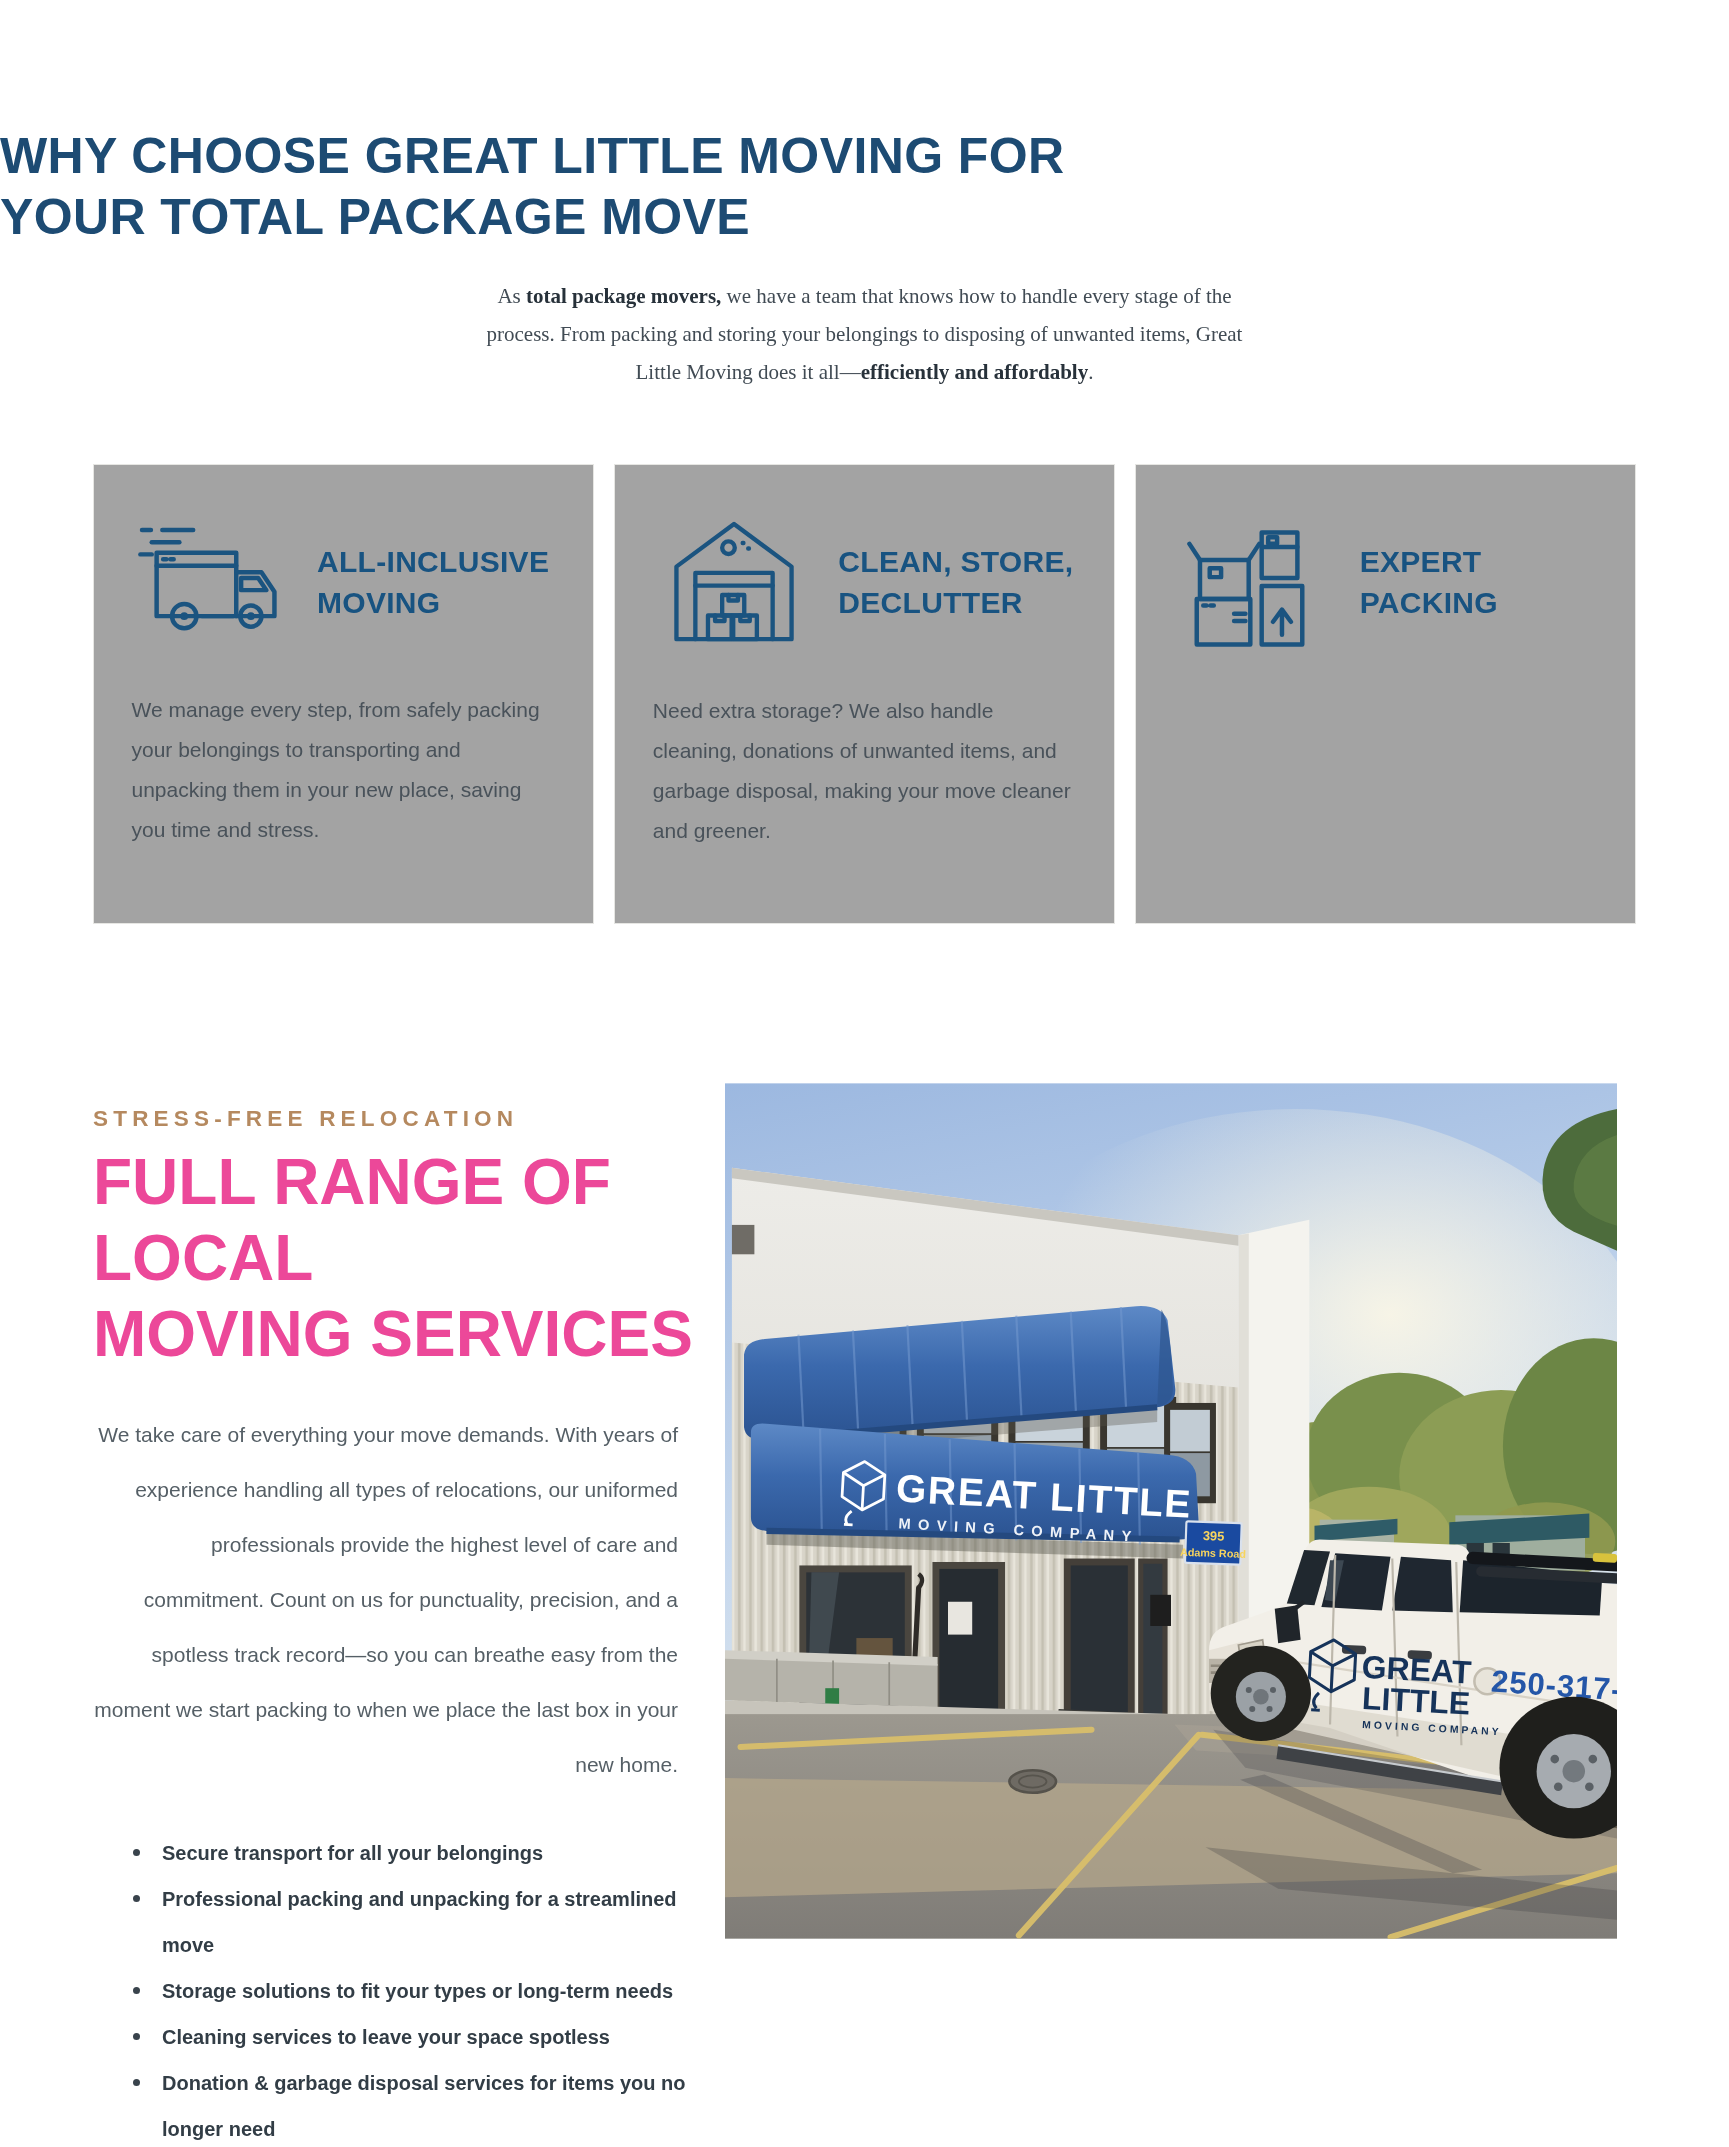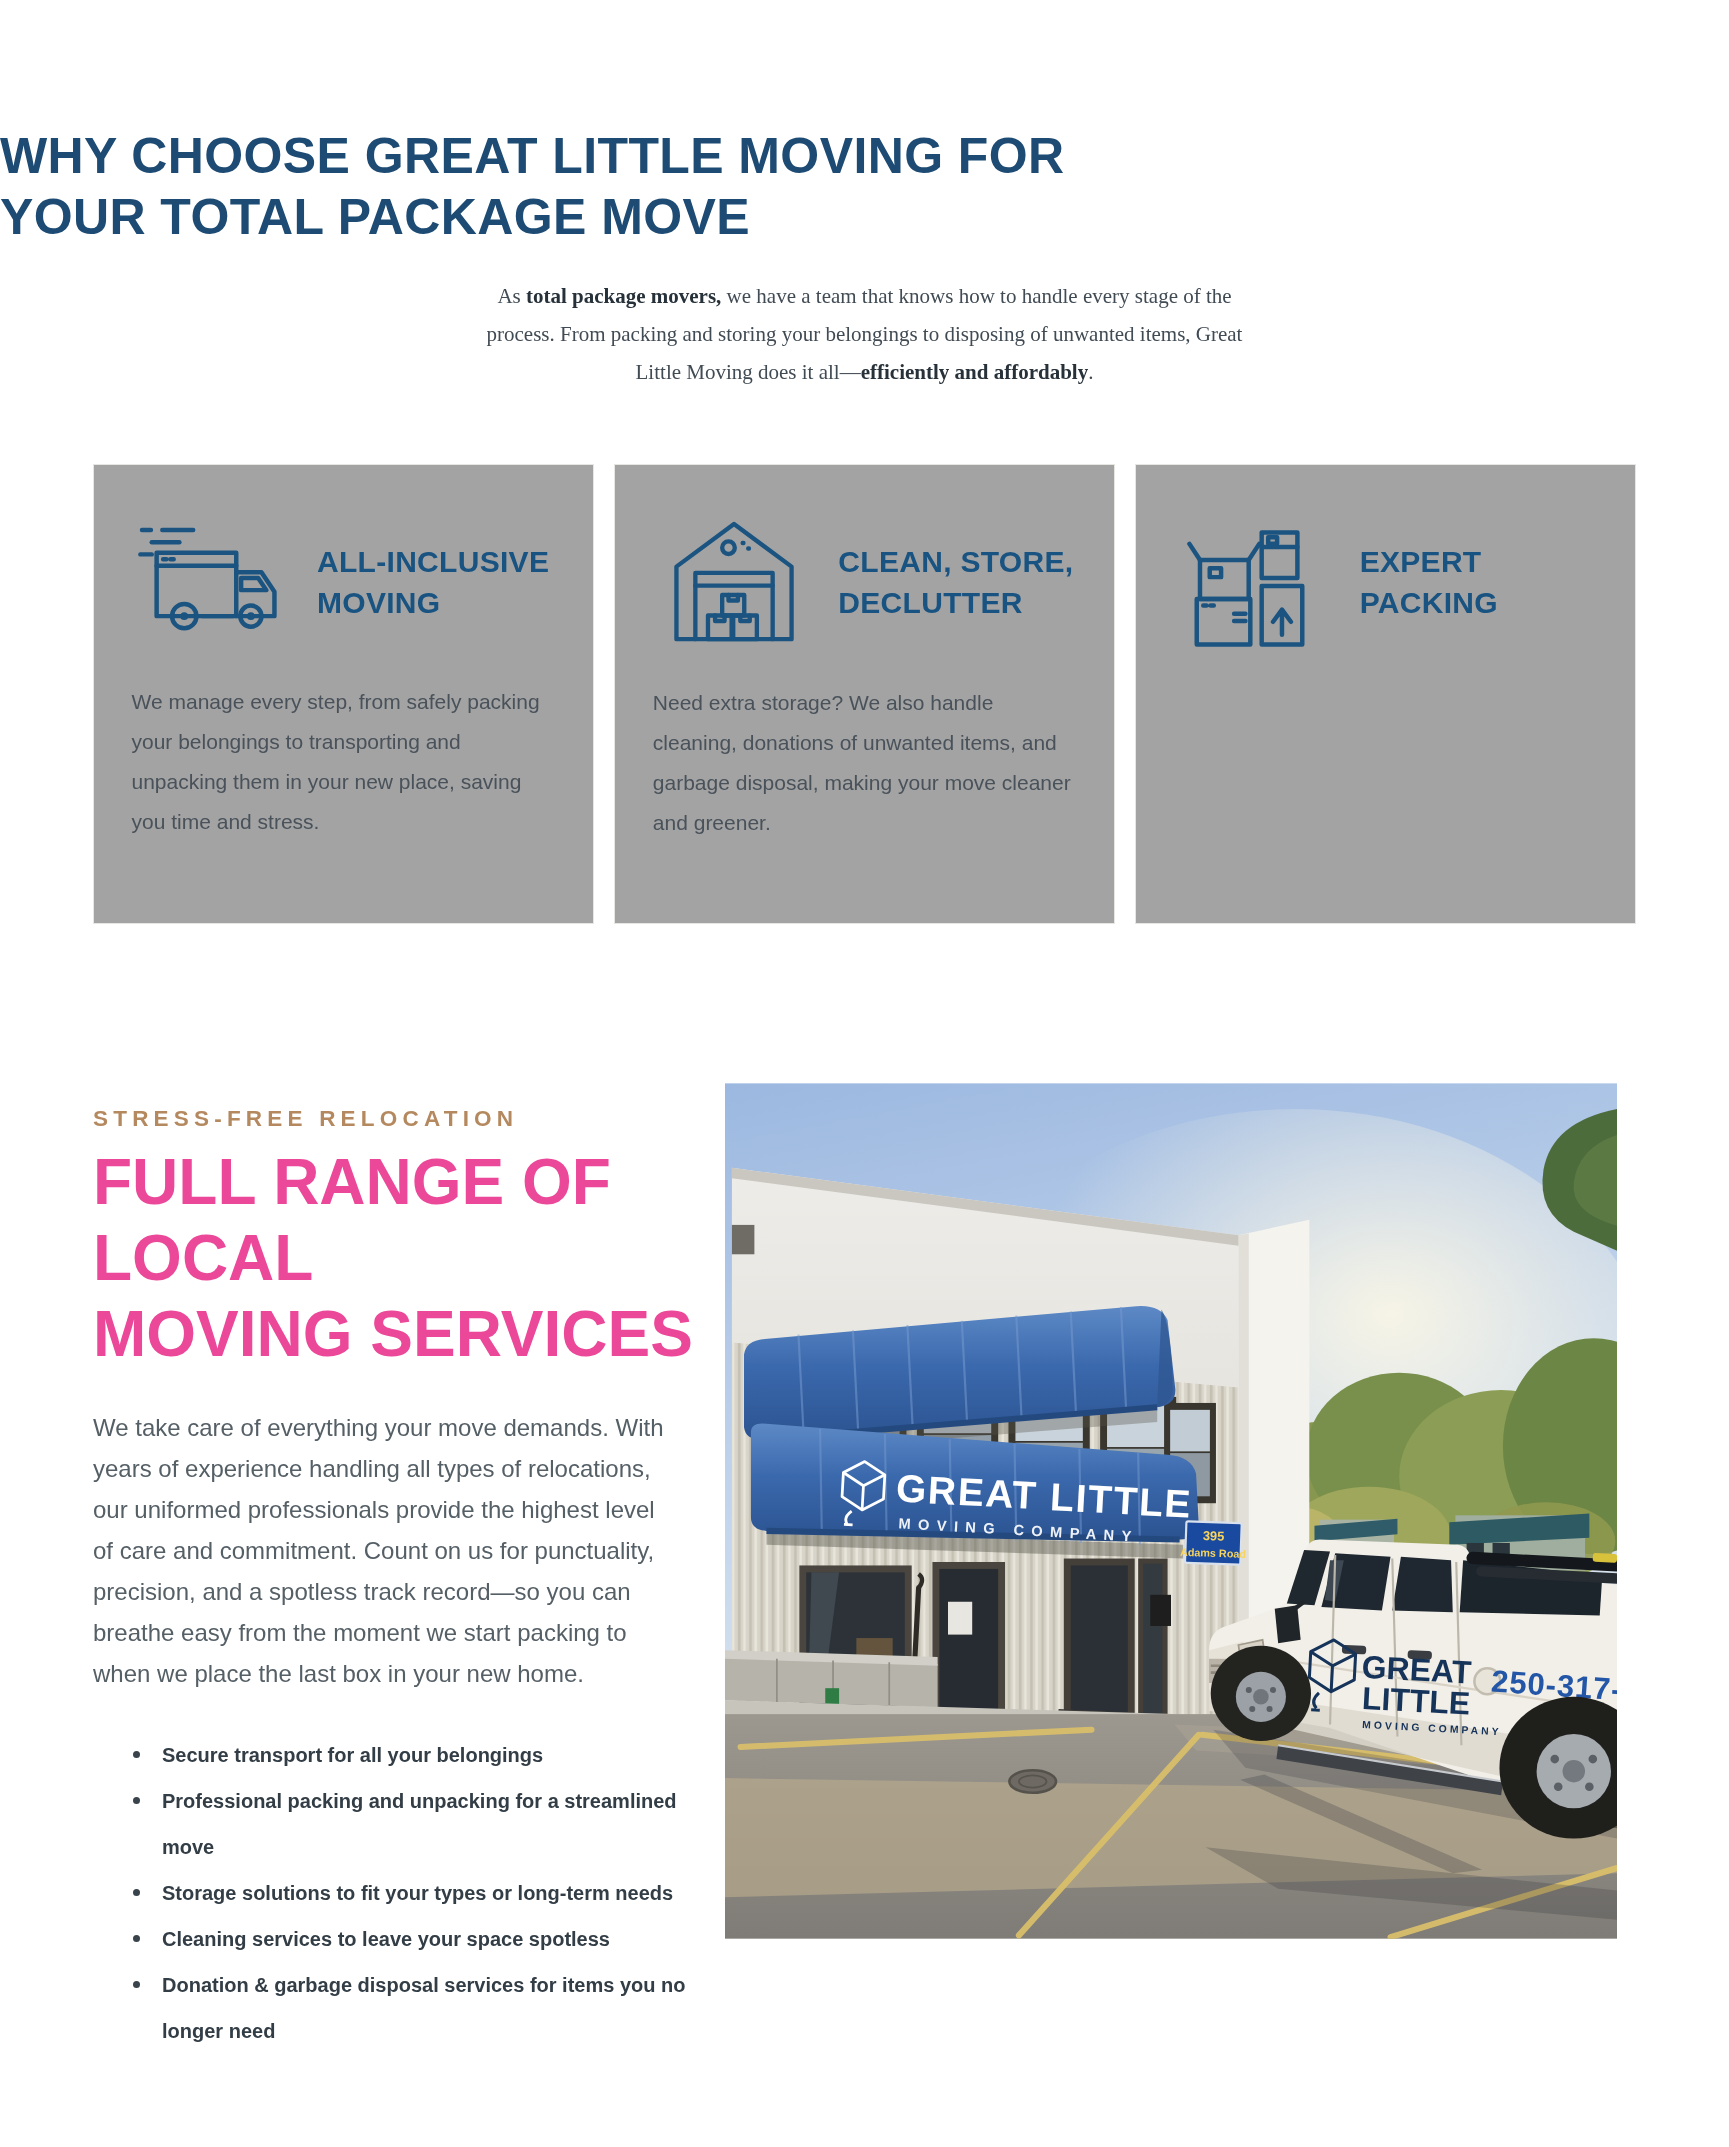--- a/index.html
+++ b/index.html
@@ -25,29 +25,29 @@
   
   .cards { width:1544px; margin:73px auto 0; display:flex; gap:20px; }
   .card {
     flex:1 1 0; height:460px; background:#a3a3a3;
     border:0.9px solid #e6e6e3; padding:48px 38px 35px 38px;
   }
   .card-head { display:flex; align-items:center; gap:22.5px; min-height:137px; }
   .icon-wrap { width:163px; flex:0 0 auto; display:flex; justify-content:center; align-items:center; }
   .card-title { font-size:30px; line-height:41px; font-weight:700; color:#185381; letter-spacing:0.3px; }
   .card-title span { display:block; }
-  .card-body { margin-top:32px; font-size:21px; line-height:40px; color:#49525a; padding-right:5.2px; }
+  .card-body { margin-top:40px; font-size:21px; line-height:40px; color:#49525a; padding-right:5.2px; }
 
   
   .services { margin-top:159px; padding:0 93px; display:flex; align-items:flex-start; }
   .services-left { width:605px; flex:0 0 auto; padding-top:22.5px; }
   .eyebrow { font-size:22.5px; font-weight:700; letter-spacing:5.2px; color:#b5895f; }
   .services h2 { margin-top:12px; font-size:64px; line-height:76px; font-weight:700; color:#ec4899; }
   .services h2 span { display:block; }
-  .lead { margin-top:35px; width:585px; font-size:24px; line-height:41px; color:#555f66; }
+  .lead { margin-top:35px; width:585px; font-size:21px; line-height:55px; color:#555f66;text-align:right; }
   ul.features { list-style:none; margin:38px 0 0 38px; width:567px; }
   ul.features li {
     position:relative; padding-left:31px; font-size:20px; font-weight:700;
     color:#323d46; line-height:46px;
   }
   .bullet-dot {
     position:absolute; left:1.7px; top:19px; width:7.8px; height:7.8px;
     border-radius:50%; background:#39434c;
   }
 

